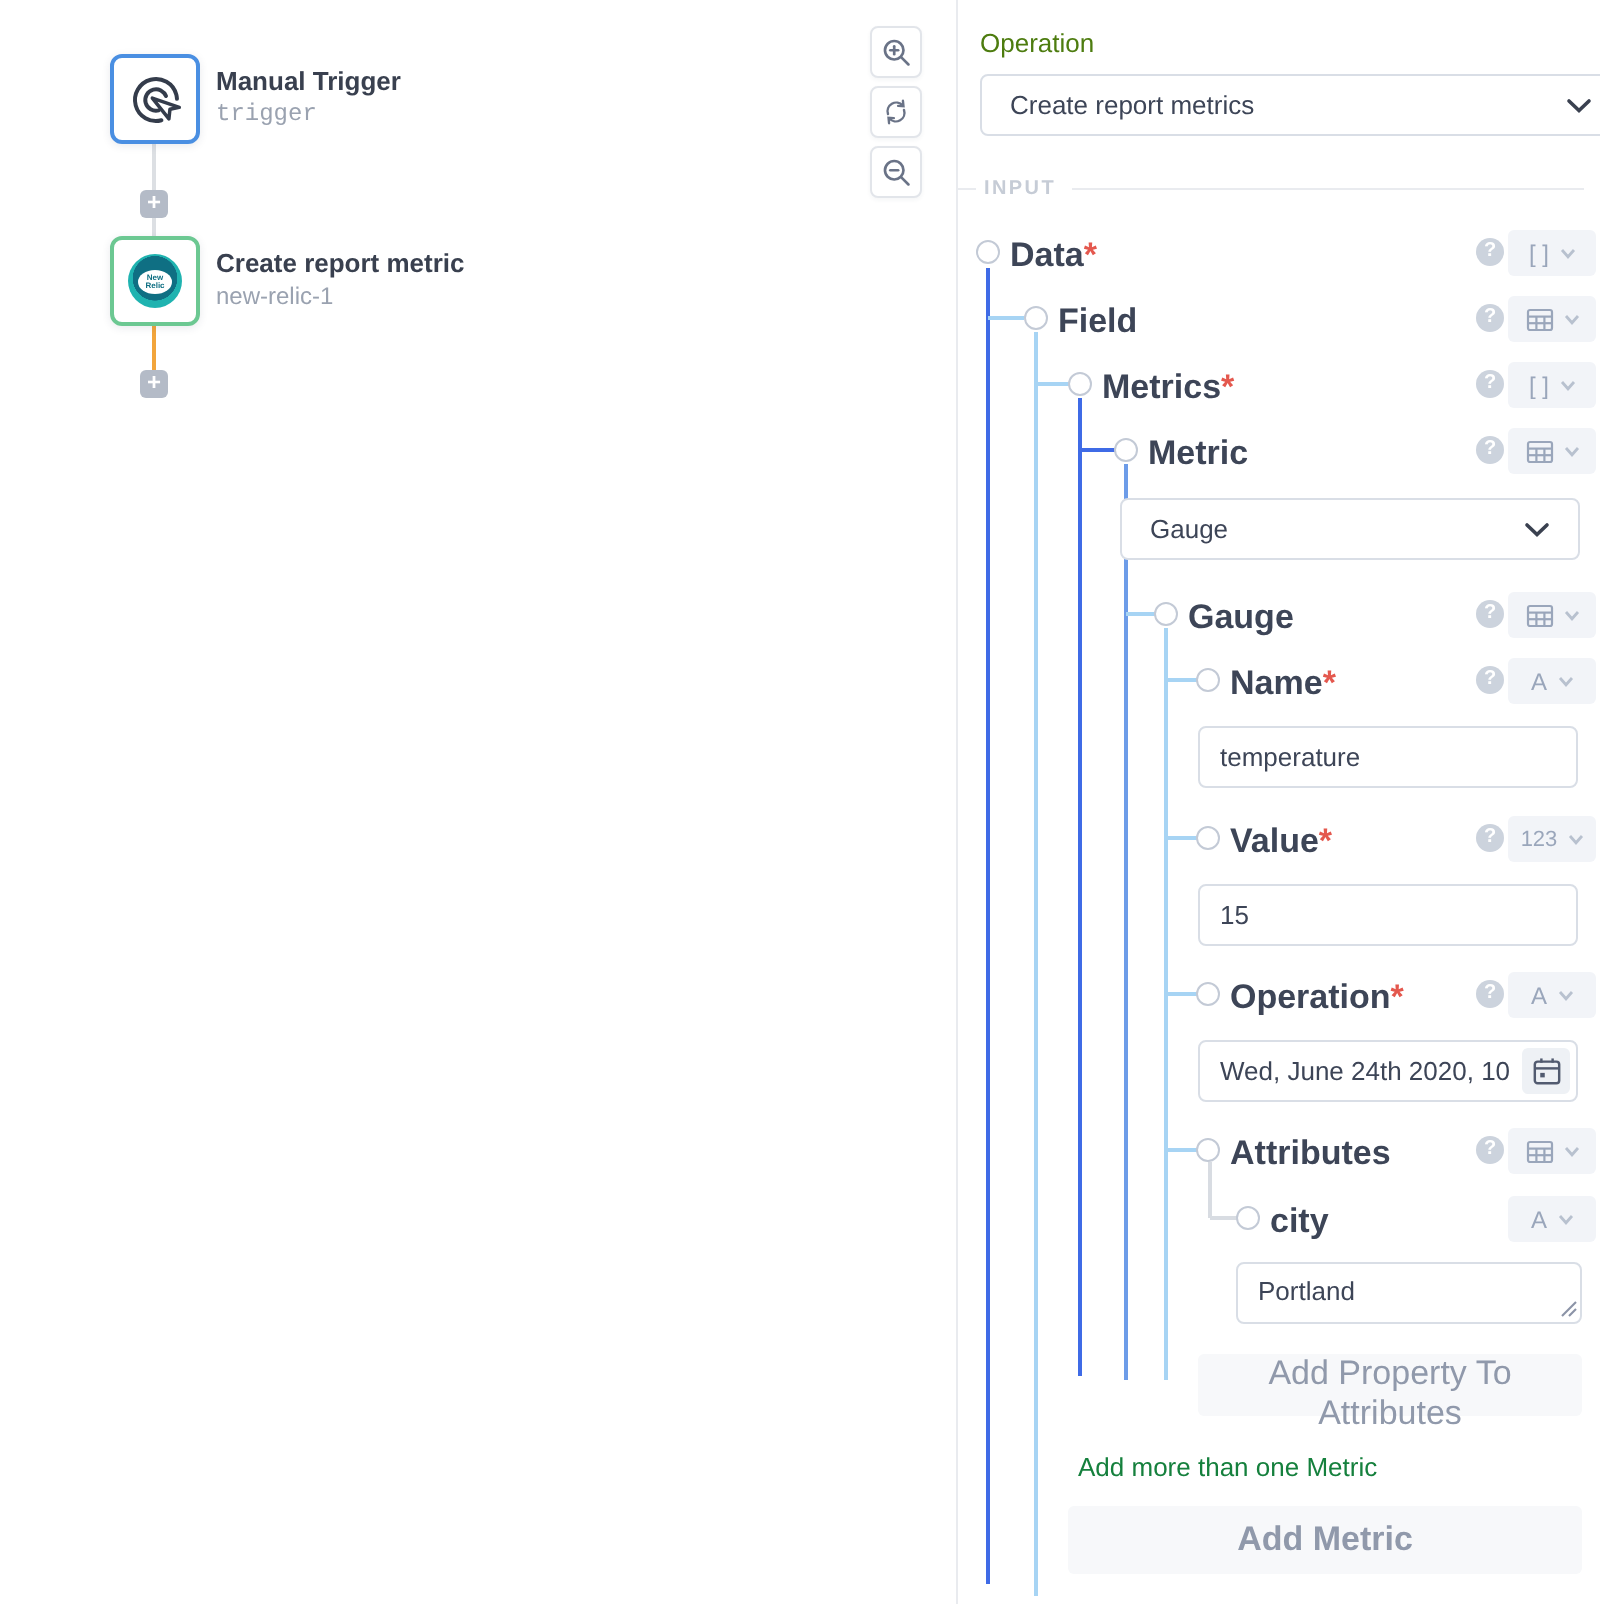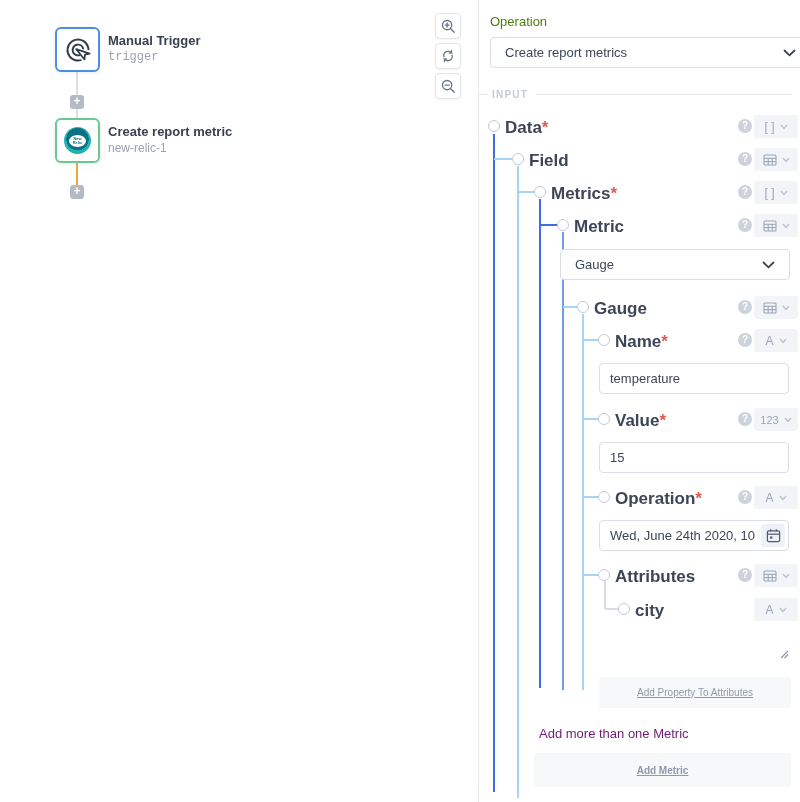--- a/index.html
+++ b/index.html
@@ -69,24 +69,24 @@
             font-family:"Liberation Sans", sans-serif; font-size:13px; color:#3d4557; padding:0 10px; outline:none; }
   .in-name { left:120px; top:363px; width:190px; }
   .in-value { left:120px; top:442px; width:190px; }
   .in-date { left:120px; top:520px; width:190px; padding-right:32px; }
   .cal-btn { position:absolute; left:282px; top:524px; width:24px; height:23px; background:#eef1f5; border-radius:3px;
              display:flex; align-items:center; justify-content:center; cursor:pointer; }
   .ta-city { left:139px; top:631px; width:173px; height:31px; resize:none; overflow:hidden; line-height:28px; padding-top:0; }
   .resize-h { position:absolute; left:301px; top:650px; pointer-events:none; }
 
   .btn { position:absolute; background:#f7f8fa; border:none; border-radius:3px; color:#9099ab;
-         font-family:"Liberation Sans", sans-serif; font-size:10px; cursor:pointer;text-decoration:underline; }
+         font-family:"Liberation Sans", sans-serif; font-size:17px; cursor:pointer; }
   .btn-addprop { left:120px; top:677px; width:192px; height:31px; }
   .btn-addmetric { left:55px; top:753px; width:257px; height:34px; font-weight:bold; }
-  .hint { position:absolute; left:60px; top:726px; font-size:13px; color:#701a75; }
+  .hint { position:absolute; left:60px; top:726px; font-size:13px; color:#15803d; }
 
   svg { display:block; }
 </style>
 </head>
 <body>
 
 <div id="app">
 
   <div class="canvas">
 
@@ -339,20 +339,21 @@
     <div class="trow" style="top:598px">
       <span class="circ" style="left:139px"></span>
       <span class="lbl" style="left:156px">city</span>
       <span class="badge">
         <span class="tchar">A</span>
         <svg width="8" height="6" viewBox="0 0 8 6" fill="none" stroke="#b8c1cf" stroke-width="1.4">
             <polyline points="1,1 4,4.4 7,1"></polyline>
           </svg>
       </span>
     </div>
+    <textarea class="tinput ta-city" style="">Portland</textarea>
     <span class="resize-h">
       <svg width="9" height="9" viewBox="0 0 9 9" stroke="#8b93a7" stroke-width="1.1">
           <line x1="1" y1="8" x2="8" y2="1"></line>
           <line x1="4.5" y1="8" x2="8" y2="4.5"></line>
         </svg>
     </span>
 
     <button class="btn btn-addprop">Add Property To Attributes</button>
 
     <div class="hint">Add more than one Metric</div>

